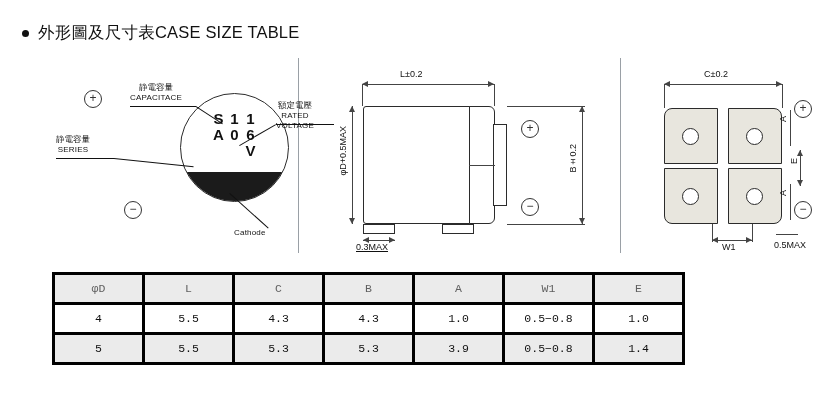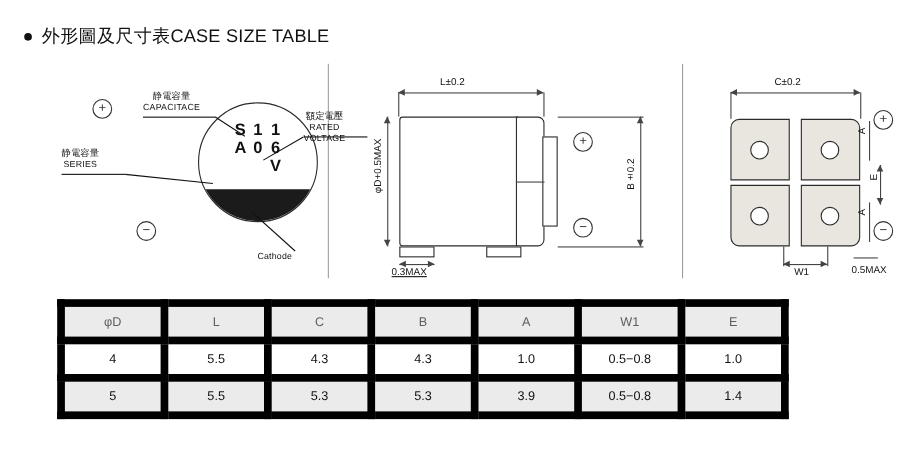--- a/index.html
+++ b/index.html
@@ -186,26 +186,27 @@
   .tbl-wrap {
     position: absolute;
     left: 52px;
     top: 272px;
   }
   table.size-table {
     border-collapse: collapse;
     font-size: 11.5px;
   }
   table.size-table th, table.size-table td {
-    border: 7px solid #000000;
+    border: 3px solid #000000;
     width: 85px;
     height: 25px;
     text-align: center;
     font-weight: normal;
     color: #111;
+    font-family: Liberation Mono, monospace;
   }
   table.size-table thead th {
     background: #ebebeb;
     color: #5f5f5f;
   }
   table.size-table tbody tr.alt td {
     background: #ebebeb;
   }
 </style>
 </head>

